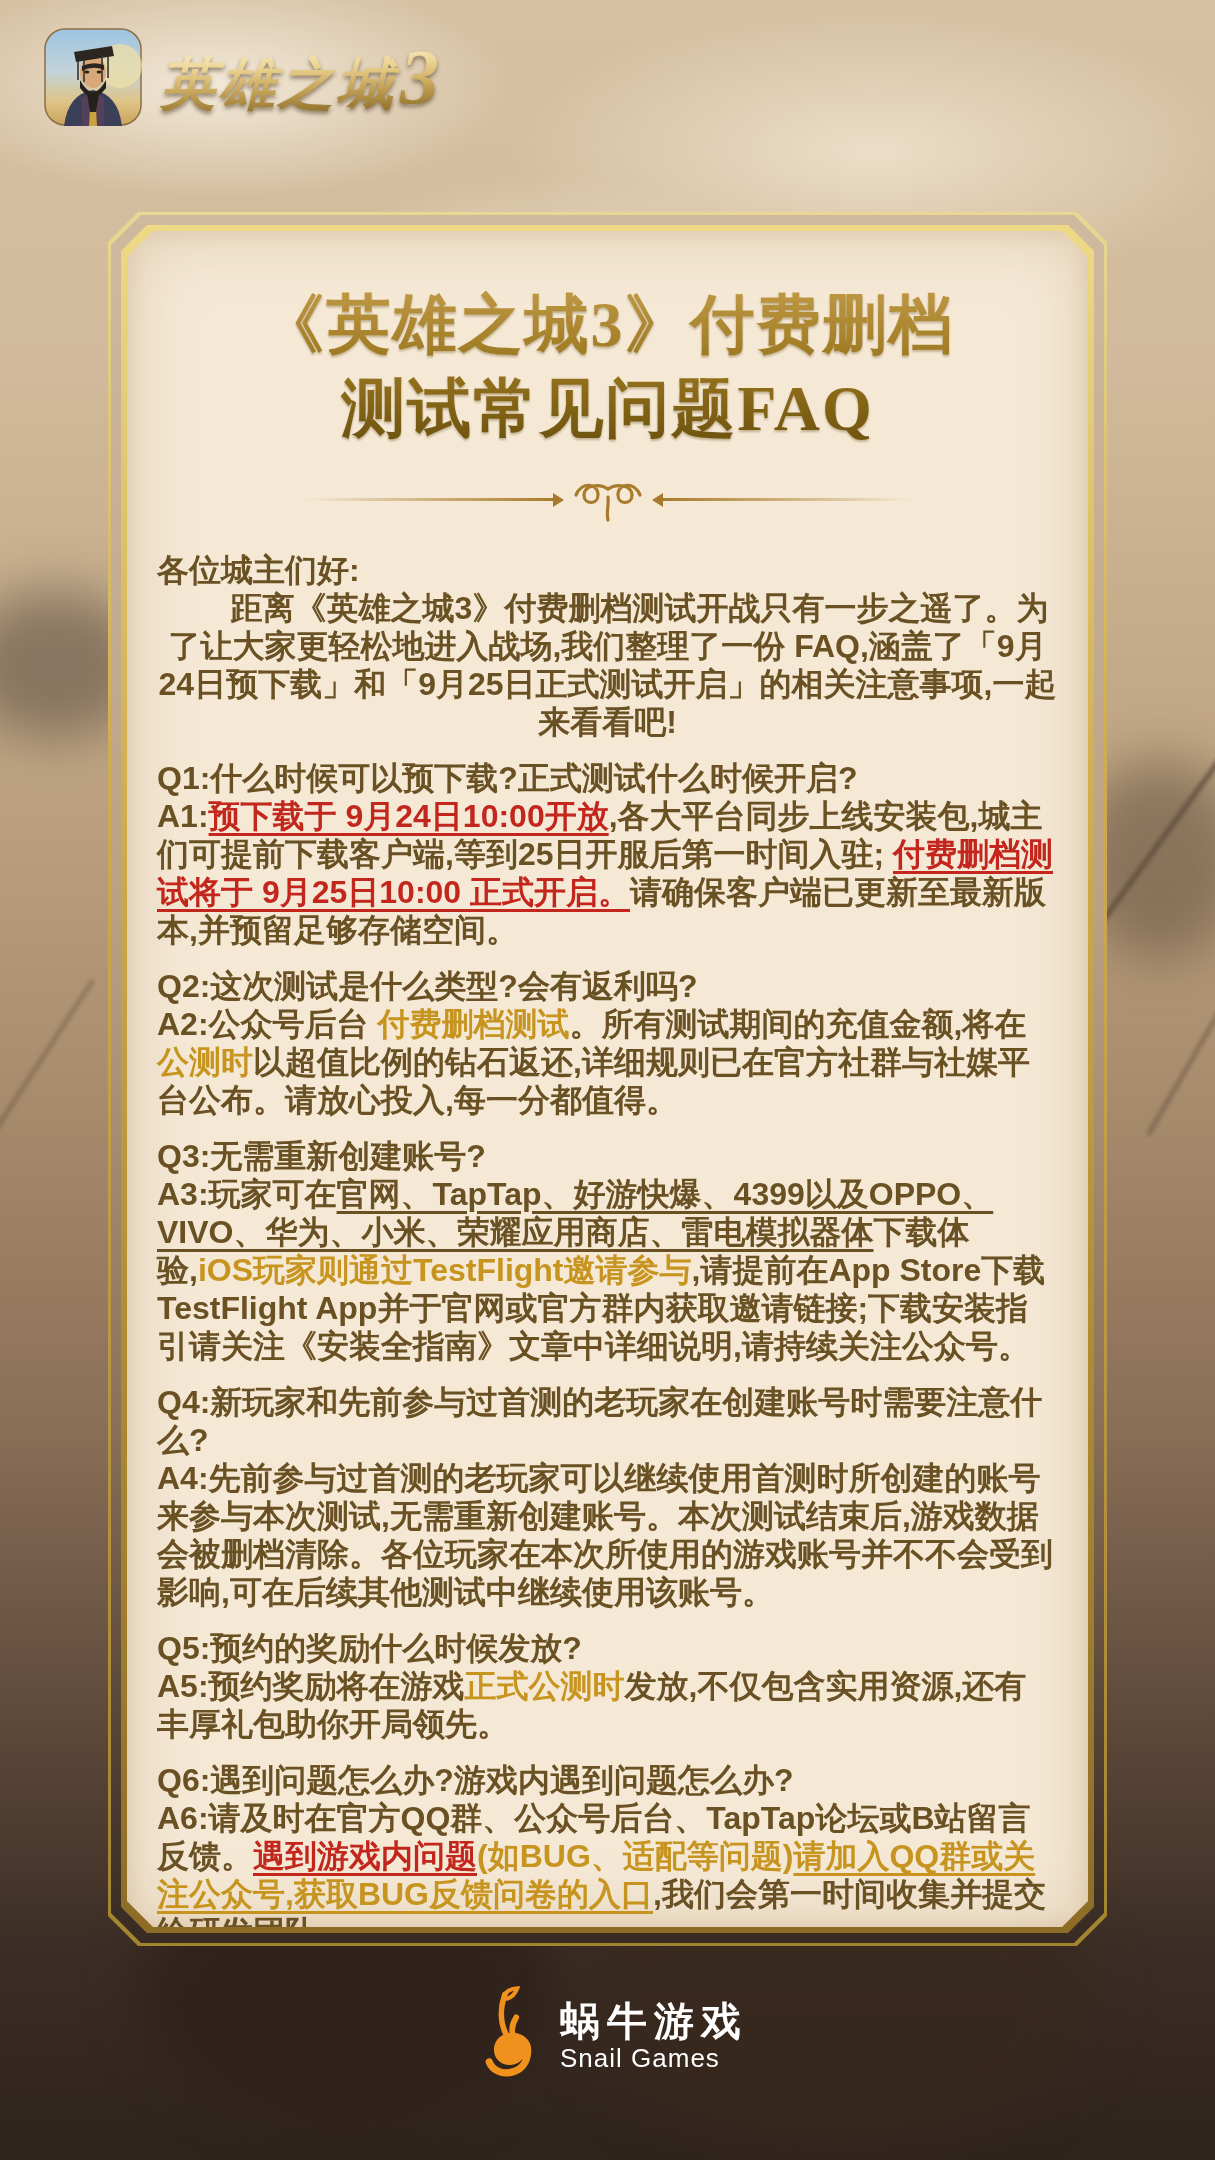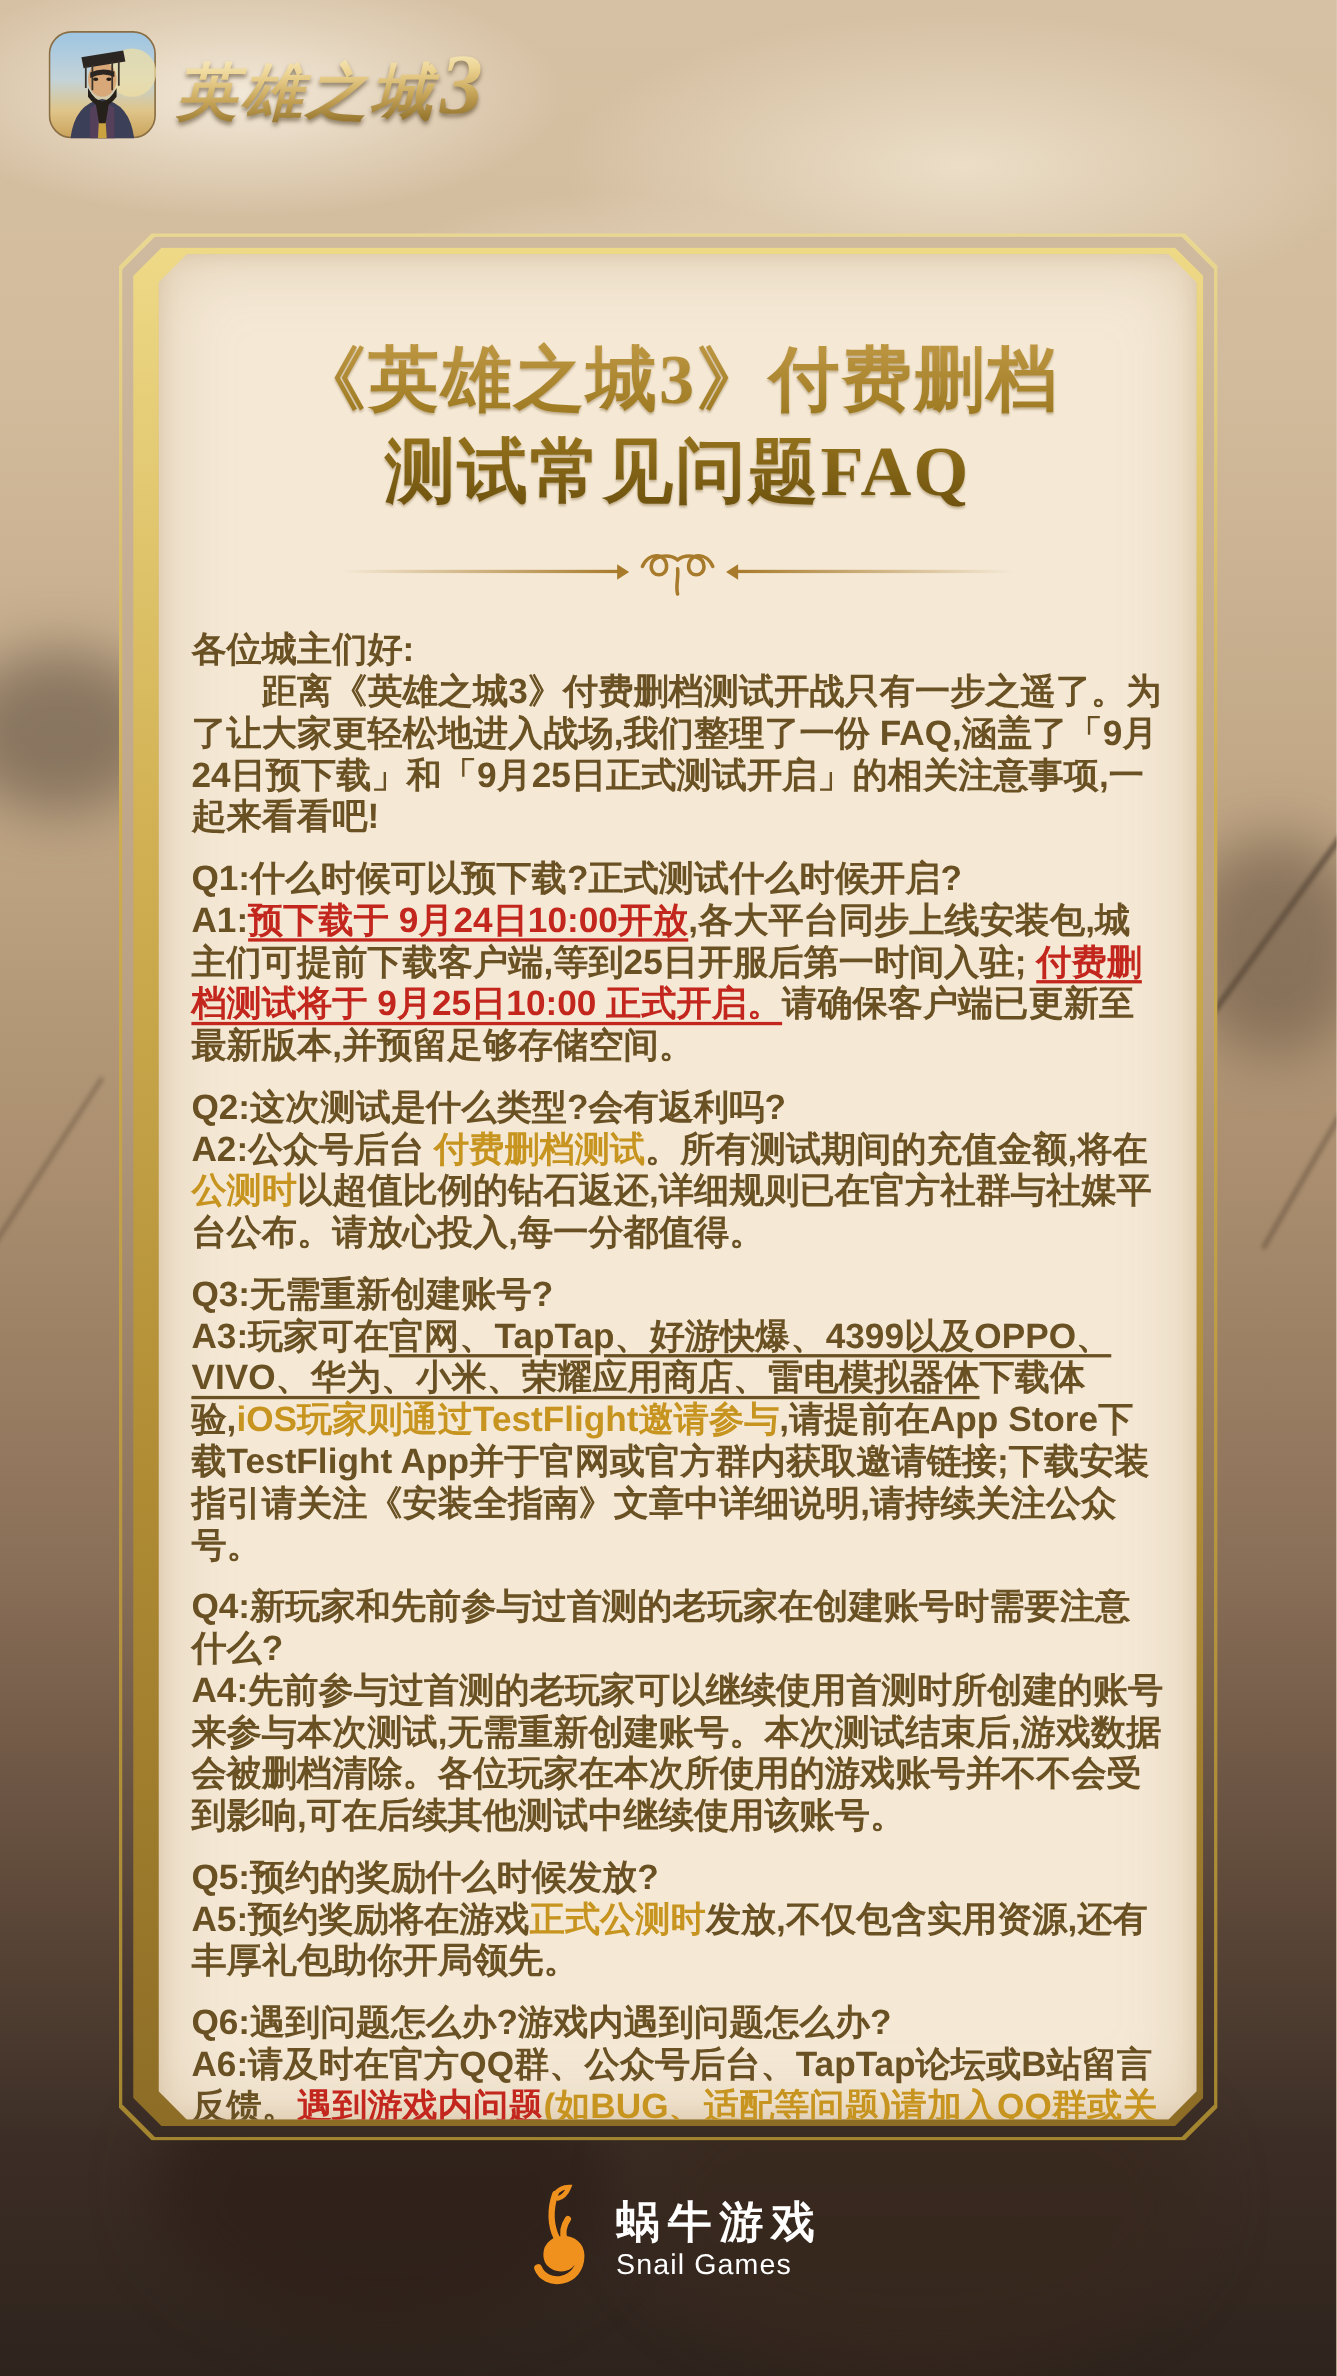--- a/index.html
+++ b/index.html
@@ -43,21 +43,21 @@
   
   .card{position:absolute;left:108px;top:212px;width:999px;height:1734px;}
   .chamf30{clip-path:polygon(30px 0,calc(100% - 30px) 0,100% 30px,100% calc(100% - 30px),calc(100% - 30px) 100%,30px 100%,0 calc(100% - 30px),0 30px);}
   .chamf26{clip-path:polygon(26px 0,calc(100% - 26px) 0,100% 26px,100% calc(100% - 26px),calc(100% - 26px) 100%,26px 100%,0 calc(100% - 26px),0 26px);}
   .f-line{position:absolute;inset:0;background:linear-gradient(180deg,#e9d892,#cfae52 30%,#b7953e 70%,#a3842f);}
   .f-gap{position:absolute;inset:3px;background:linear-gradient(180deg,#cfbaa0 0%,#bba184 40%,#8a7058 70%,#4a3930 92%,#382b23);}
   .f-border{position:absolute;inset:13px;background:linear-gradient(180deg,#eed987 0%,#d2b254 30%,#b08c34 65%,#8d6d26 100%);}
   .card-inner{
     position:absolute;inset:19px;background:var(--card-bg,#f5e9d6);
     box-shadow:inset 0 0 70px rgba(158,118,66,.28), inset 0 0 18px rgba(158,118,66,.18);
-    padding:72px 30px 0;box-sizing:border-box;margin-left:17px;
+    padding:52px 30px 0;box-sizing:border-box;
   }
 
   
   .title{
     margin:0;text-align:center;
     font-family:"Liberation Serif","DejaVu Serif",serif;font-weight:700;
     font-size:64px;line-height:84px;letter-spacing:2px;
     background:linear-gradient(180deg,#bd9641 6%,#9a771f 48%,#6d520e 96%);
     -webkit-background-clip:text;background-clip:text;color:transparent;
     filter:drop-shadow(0 2px 1px rgba(96,66,10,.35));
@@ -70,21 +70,21 @@
   .div-line.rt{background:linear-gradient(270deg,rgba(168,123,44,0),#a87b2c);}
   .div-line::after{content:"";position:absolute;top:-5px;width:0;height:0;border-top:7px solid transparent;border-bottom:7px solid transparent;}
   .div-line.lt::after{right:-10px;border-left:11px solid #a87b2c;}
   .div-line.rt::after{left:-10px;border-right:11px solid #a87b2c;}
   .div-orn{width:92px;height:48px;}
 
   
   .content{color:var(--body-brown,#6a5124);font-weight:700;font-size:32px;line-height:38px;}
   .content p{margin:0;}
   .greeting{margin-top:28px !important;}
-  .indent{text-indent:2em;}
+  .indent{text-indent:2em;text-align:center;}
   .qa{margin-top:18px;}
   .outro{margin-top:20px !important;}
   .seg-red-underline{color:var(--alert-red,#c3261d);text-decoration:underline;text-decoration-thickness:3px;text-underline-offset:6px;}
   .seg-gold{color:var(--accent-gold,#c6941f);}
   .seg-gold-italic{color:var(--accent-gold,#c6941f);}
   .seg-gold-underline{color:var(--accent-gold,#c6941f);text-decoration:underline;text-decoration-thickness:3px;text-underline-offset:6px;}
   .seg-brown-underline{text-decoration:underline;text-decoration-thickness:3px;text-underline-offset:6px;}
 
   
   .footer{position:absolute;left:0;right:0;top:1982px;display:flex;justify-content:center;align-items:center;gap:9px;}

